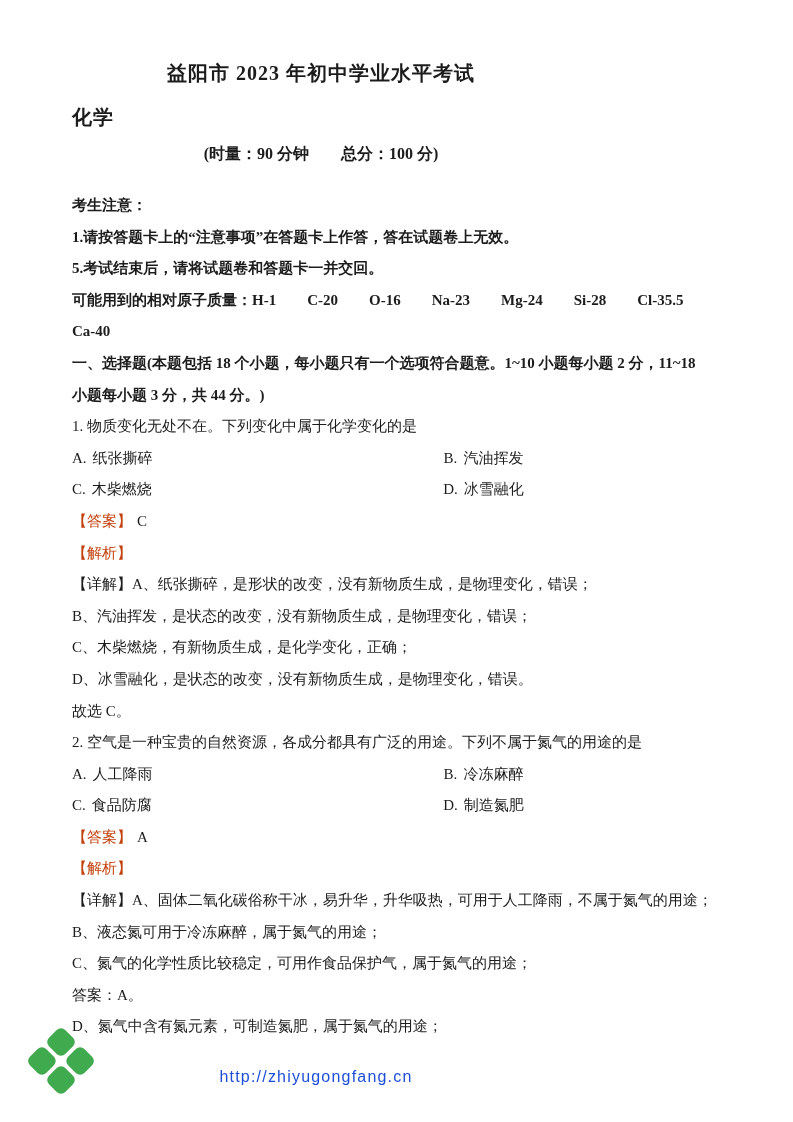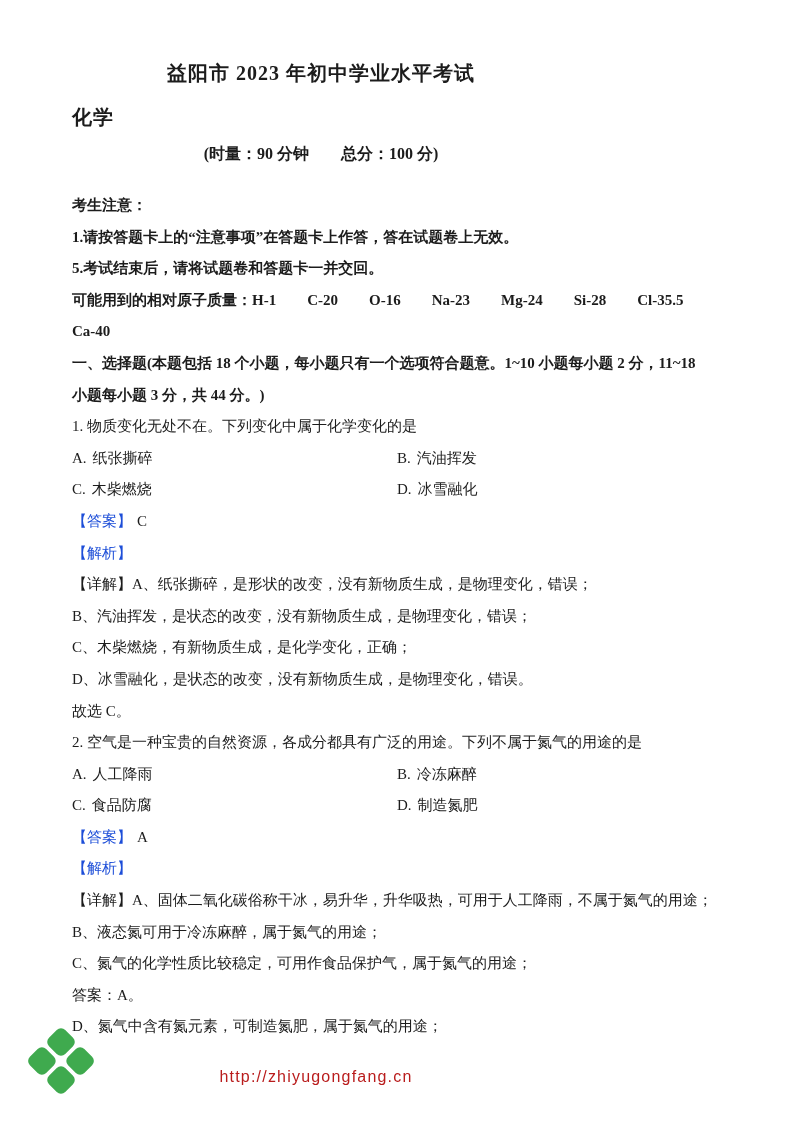--- a/index.html
+++ b/index.html
@@ -43,33 +43,33 @@
   .line {
     font-size: 15px;
     line-height: 31.6px;
     white-space: nowrap;
   }
   .bold { font-weight: bold; }
   .mass-item { margin-right: 31px; }
   .mass-item:first-of-type { margin-left: 2px; }
   .opt-row { display: flex; }
   .opt-col1 { width: 325px; }
-  .opt-col2 { flex: 1; }
+  .opt-col2 { flex: 1; text-align: center; }
   .opt-label { margin-right: 6px; }
-  .tag-blue { color: #1d4ed8; }
+  .tag-blue { color: #c2410c; }
   .answer-value { margin-left: 5px; color: #1c1c1c; }
   .footer-url {
     position: absolute;
     left: 0; right: 0;
     top: 1068px;
     text-align: center;
     font-family: "Liberation Sans", "DejaVu Sans", sans-serif;
     font-size: 16px;
     letter-spacing: 1.2px;
-    color: #b91c1c;
+    color: #1d4ed8;
     text-decoration: none;
   }
   .site-logo {
     position: absolute;
     left: 28px;
     top: 1028px;
     width: 66px;
     height: 66px;
   }
 </style>

